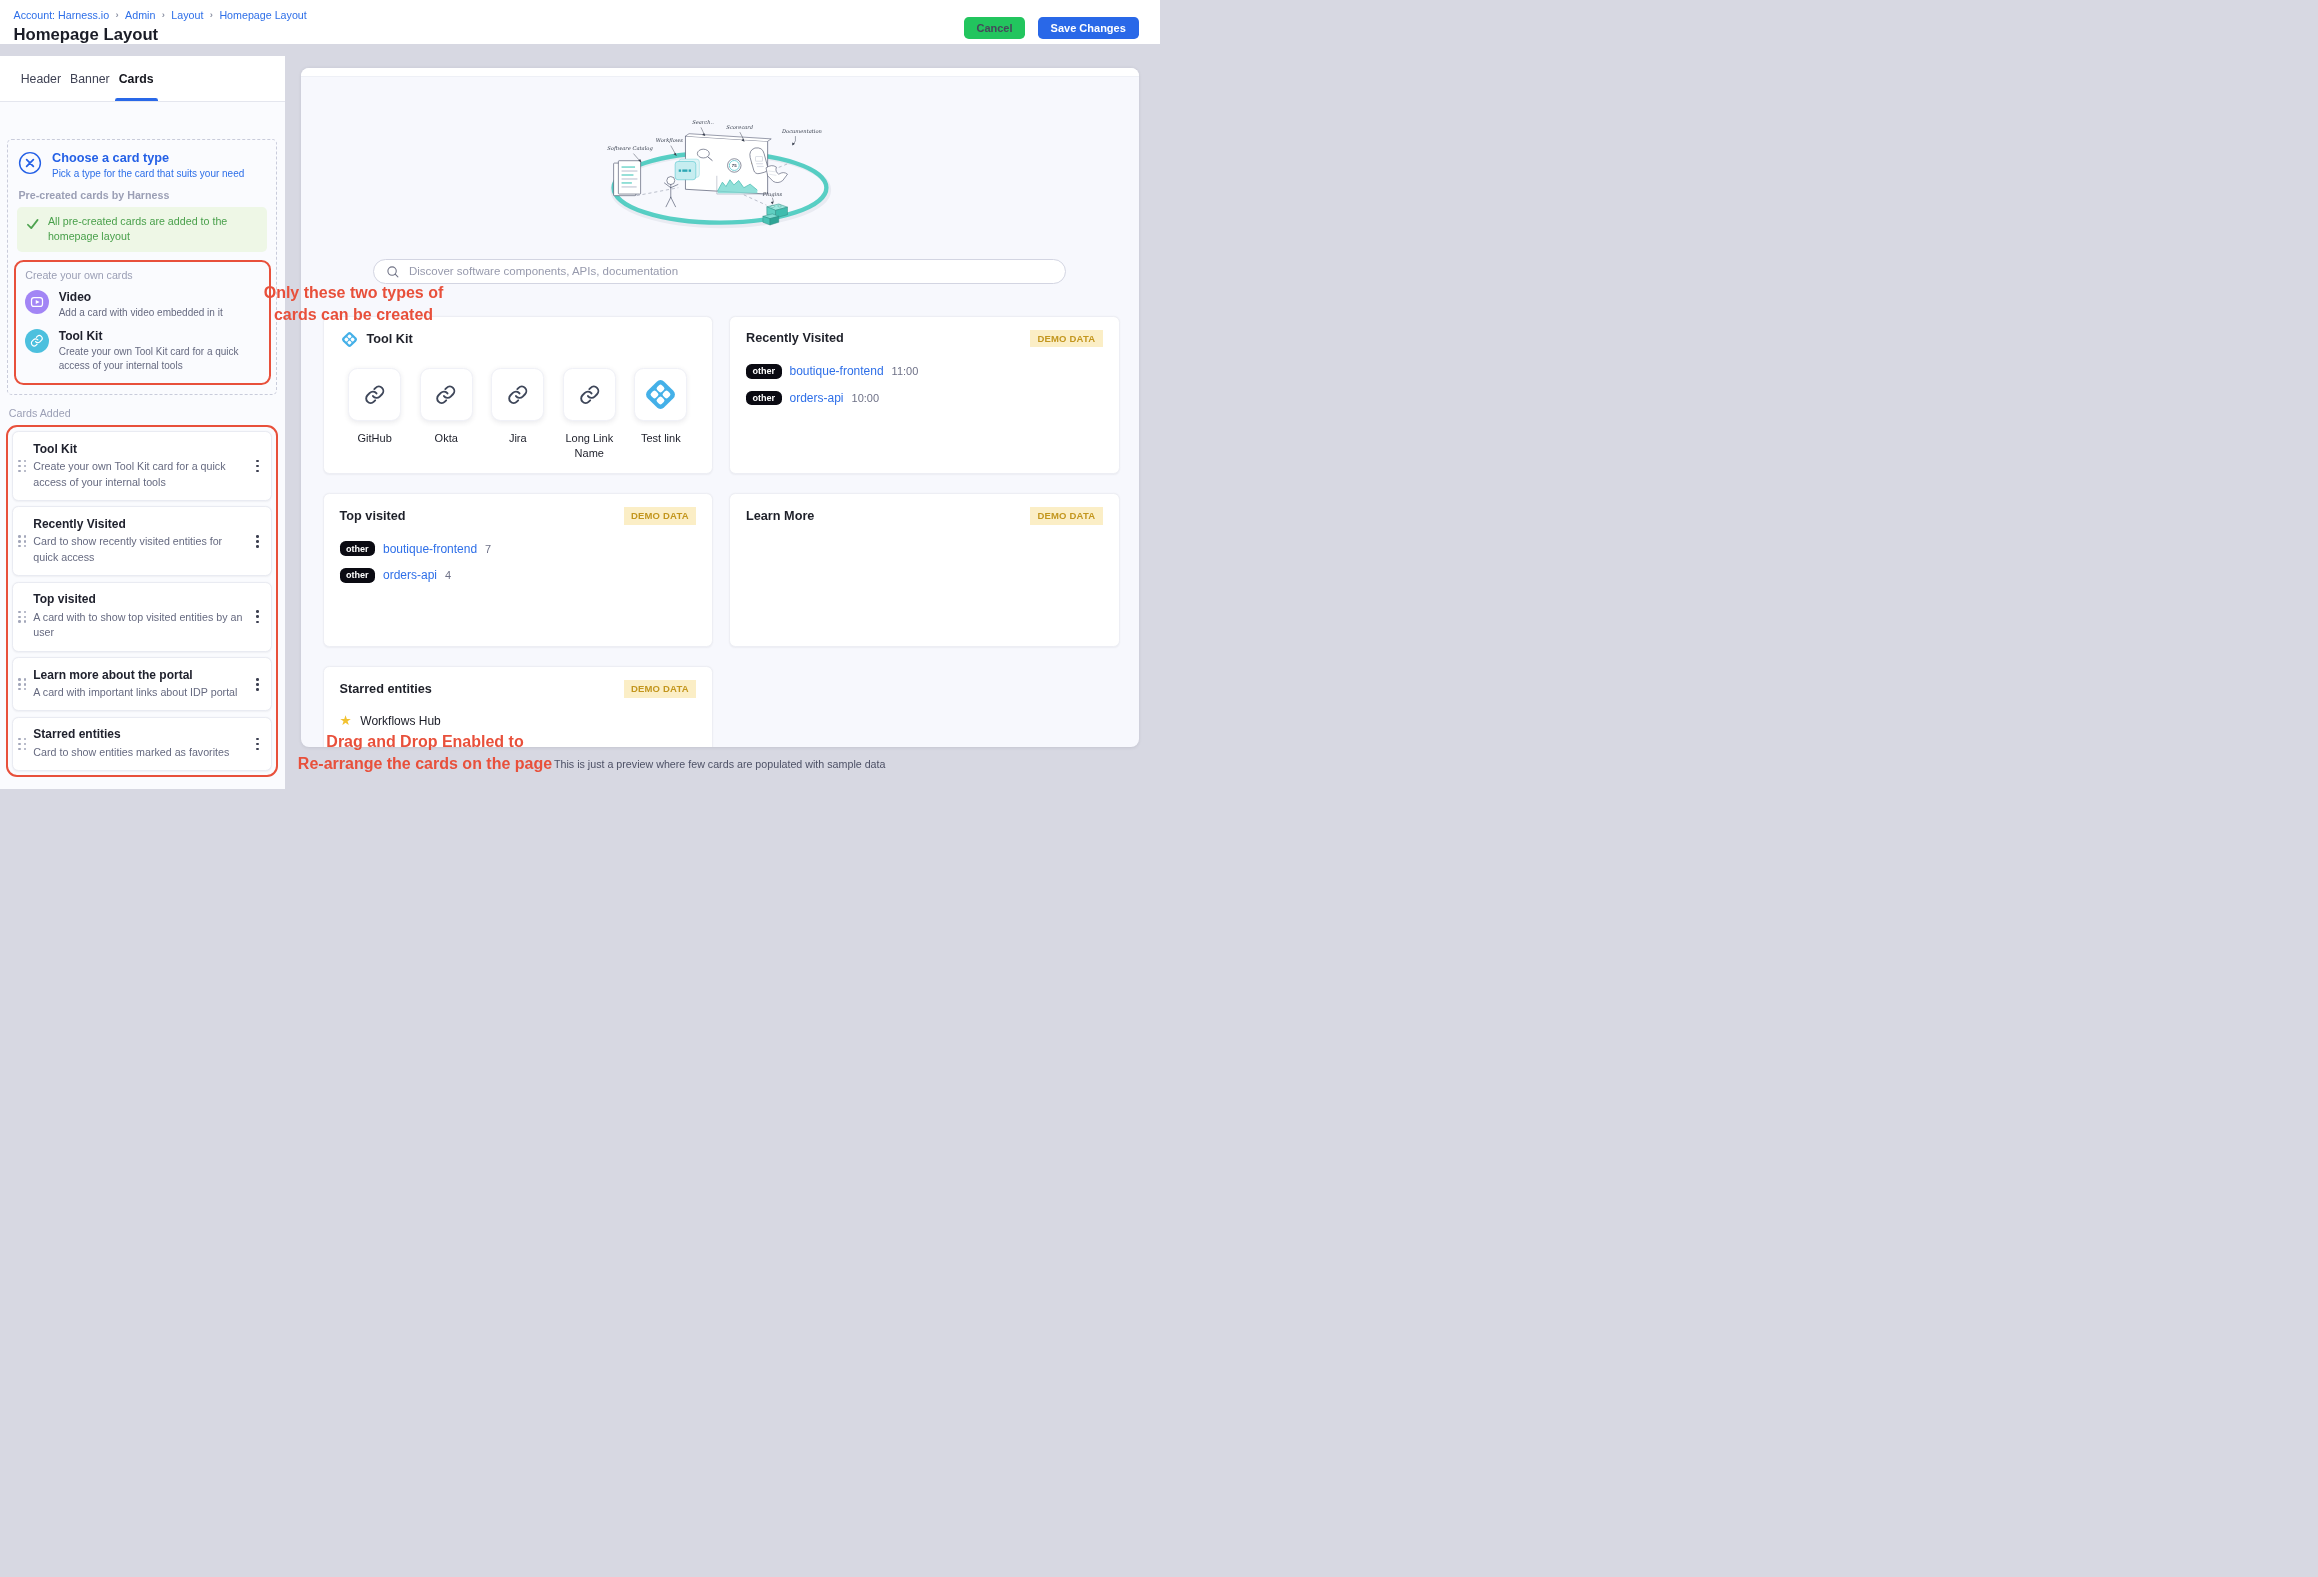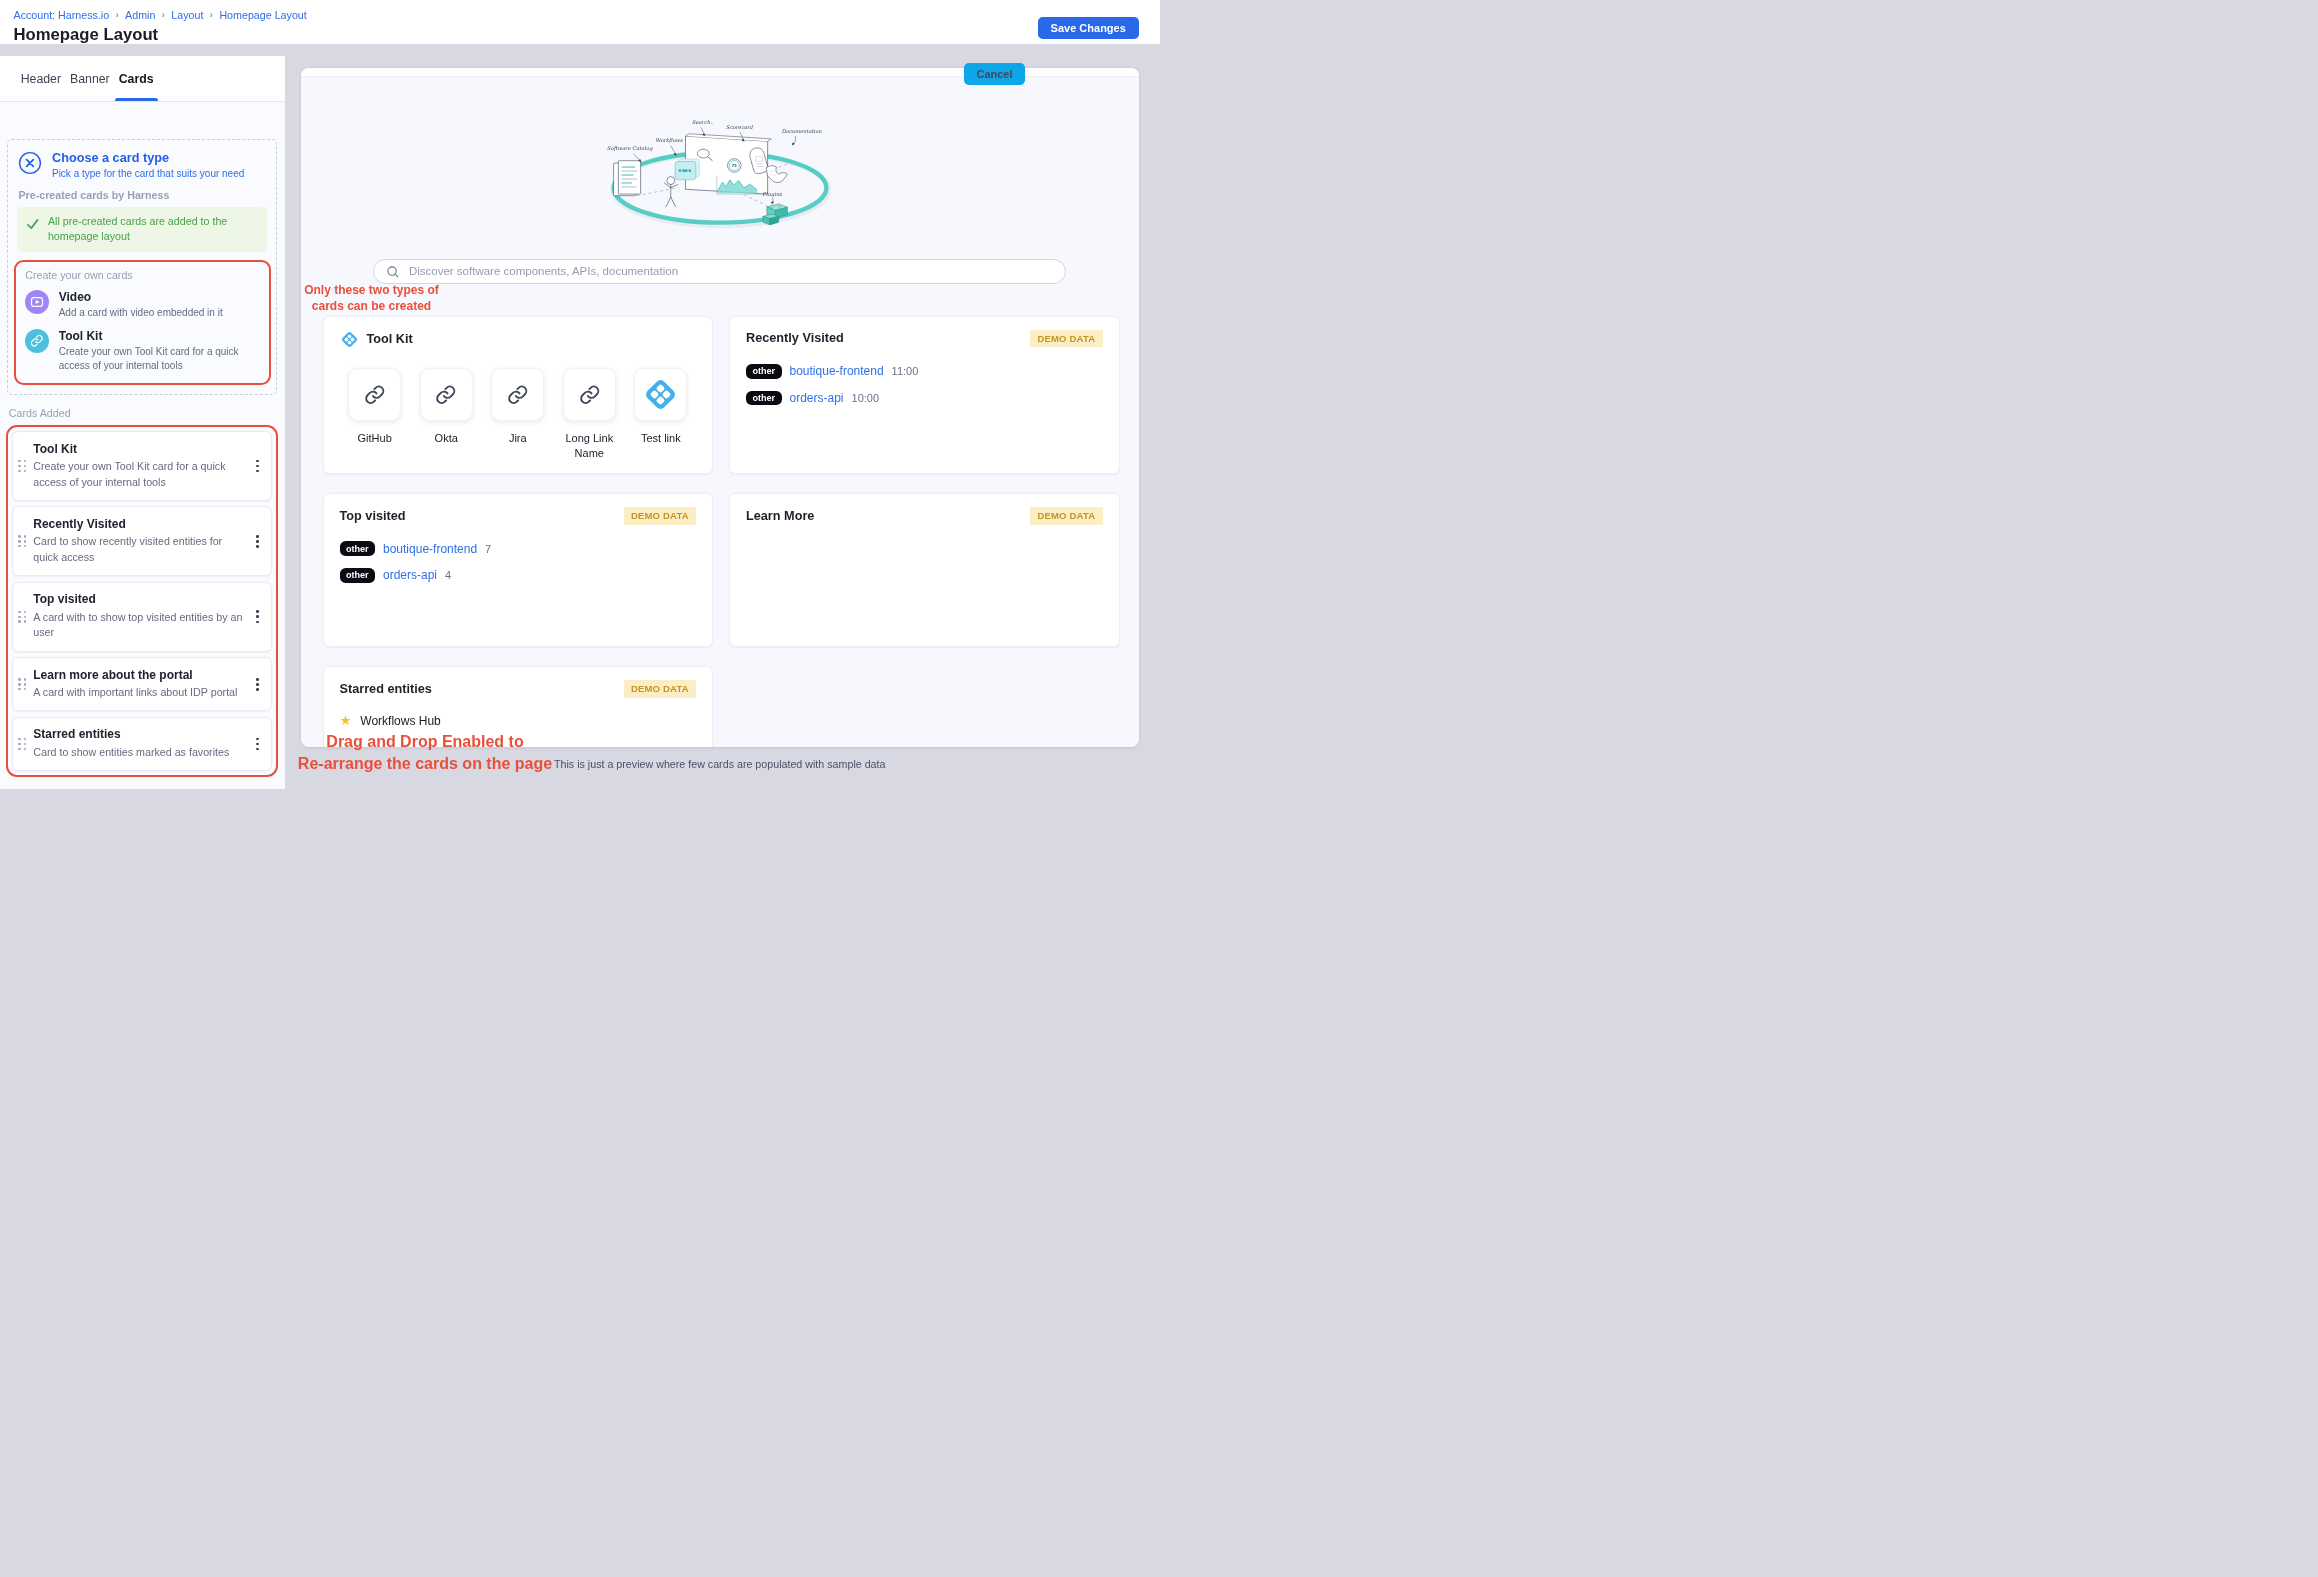--- a/index.html
+++ b/index.html
@@ -9,21 +9,21 @@
     -webkit-font-smoothing:antialiased;
   }
   
   .topbar{position:absolute;top:0;left:0;right:0;height:44px;background:#fff;z-index:2;}
   .breadcrumb{position:absolute;left:13.5px;top:8.7px;font-size:10.7px;display:flex;gap:6.4px;align-items:center;}
   .crumb{color:#2e6fe8;cursor:pointer;}
   .crumb-sep{color:#8e94a6;font-size:9.5px;font-weight:700;}
   .page-title{position:absolute;left:13.5px;top:25.4px;font-size:16.7px;font-weight:700;color:#1b1d27;}
   .topbar-actions{position:absolute;right:21.5px;top:16.7px;display:flex;gap:12.7px;}
   .btn{font-size:11px;font-weight:700;border:none;border-radius:4.8px;height:22px;padding:0 12.7px;cursor:pointer;font-family:inherit;}
-  .btn-cancel{background:#0ea5e9;color:#45485a;margin-top:46px;}
+  .btn-cancel{background:#22c55e;color:#45485a;}
   .btn-save{background:#2968e8;color:#fff;}
   
   .content{position:absolute;top:56px;left:0;right:0;bottom:0;display:flex;}
   .sidebar{width:285px;flex:none;background:#fafbfe;position:relative;}
   .tabbar{height:45px;background:#fff;border-bottom:0.8px solid #e4e6ee;display:flex;align-items:stretch;padding-left:20.7px;gap:9px;}
   .tab{font-size:12.3px;color:#3f4254;font-weight:500;display:flex;align-items:center;position:relative;cursor:pointer;}
   .tab.active{color:#14151d;font-weight:700;}
   .tab.active::after{content:"";position:absolute;left:-4px;right:-4px;bottom:0;height:3.2px;background:#2968e8;border-radius:2.4px 2.4px 0 0;}
   .sidebar-body{padding:37px 8px 0 7.2px;}
   .dashed-panel{border:1.2px dashed #c9ccdb;border-radius:4.8px;padding:9.5px 8.7px 8.7px;}
@@ -80,21 +80,21 @@
   .learn-list{margin:15px 0 0;padding-left:16.7px;}
   .learn-list li{font-size:12px;color:#17191f;margin-bottom:9.1px;}
   .learn-list li::marker{color:#5b5f70;}
   .star-row{display:flex;align-items:center;gap:8.7px;margin-top:12.7px;}
   .star-row.first{margin-top:16px;}
   .star{color:#f2c230;font-size:13.5px;line-height:1;}
   .star-label{font-size:12px;color:#1a1c26;}
   .preview-caption{position:absolute;left:16px;right:21.5px;top:702px;text-align:center;font-size:10.7px;color:#4d5166;}
   
   .note{position:absolute;color:#e8503b;font-weight:700;text-align:center;z-index:10;line-height:1.35;pointer-events:none;}
-  .note1{left:272px;top:282px;width:199px;font-size:12px;text-align:center;}
+  .note1{left:254px;top:282px;width:199px;font-size:16px;text-align:center;}
   .note2{left:286px;top:731px;width:278px;font-size:16px;}
   
   .hand{font-family:"DejaVu Serif",serif;font-style:italic;font-size:13px;fill:#39404f;}
 </style>
 </head>
 <body>
 
 <div class="topbar">
   <div class="breadcrumb">
     <span class="crumb">Account: Harness.io</span>

